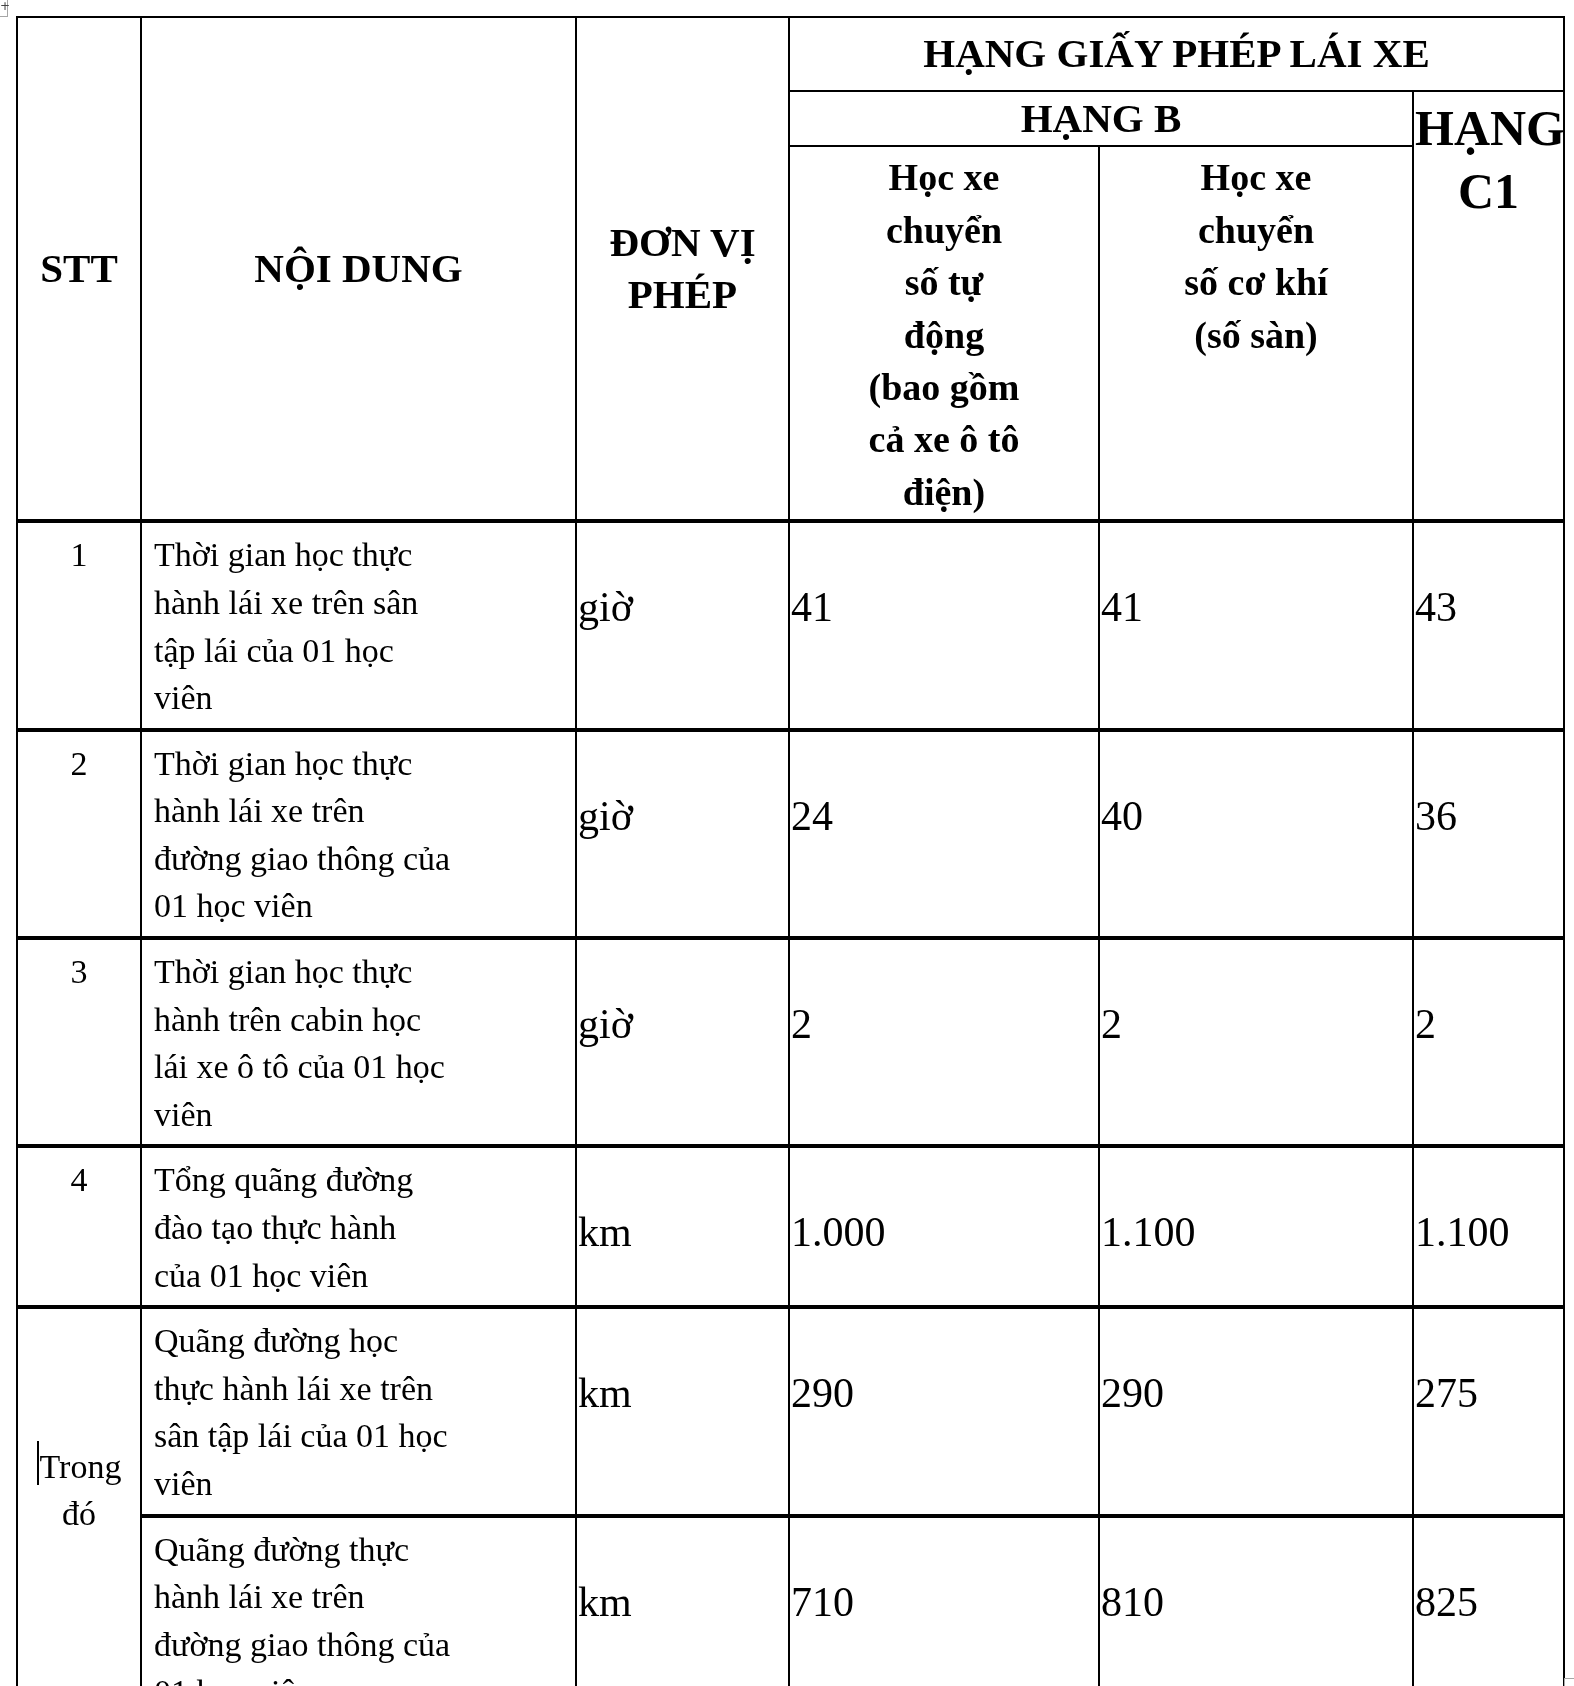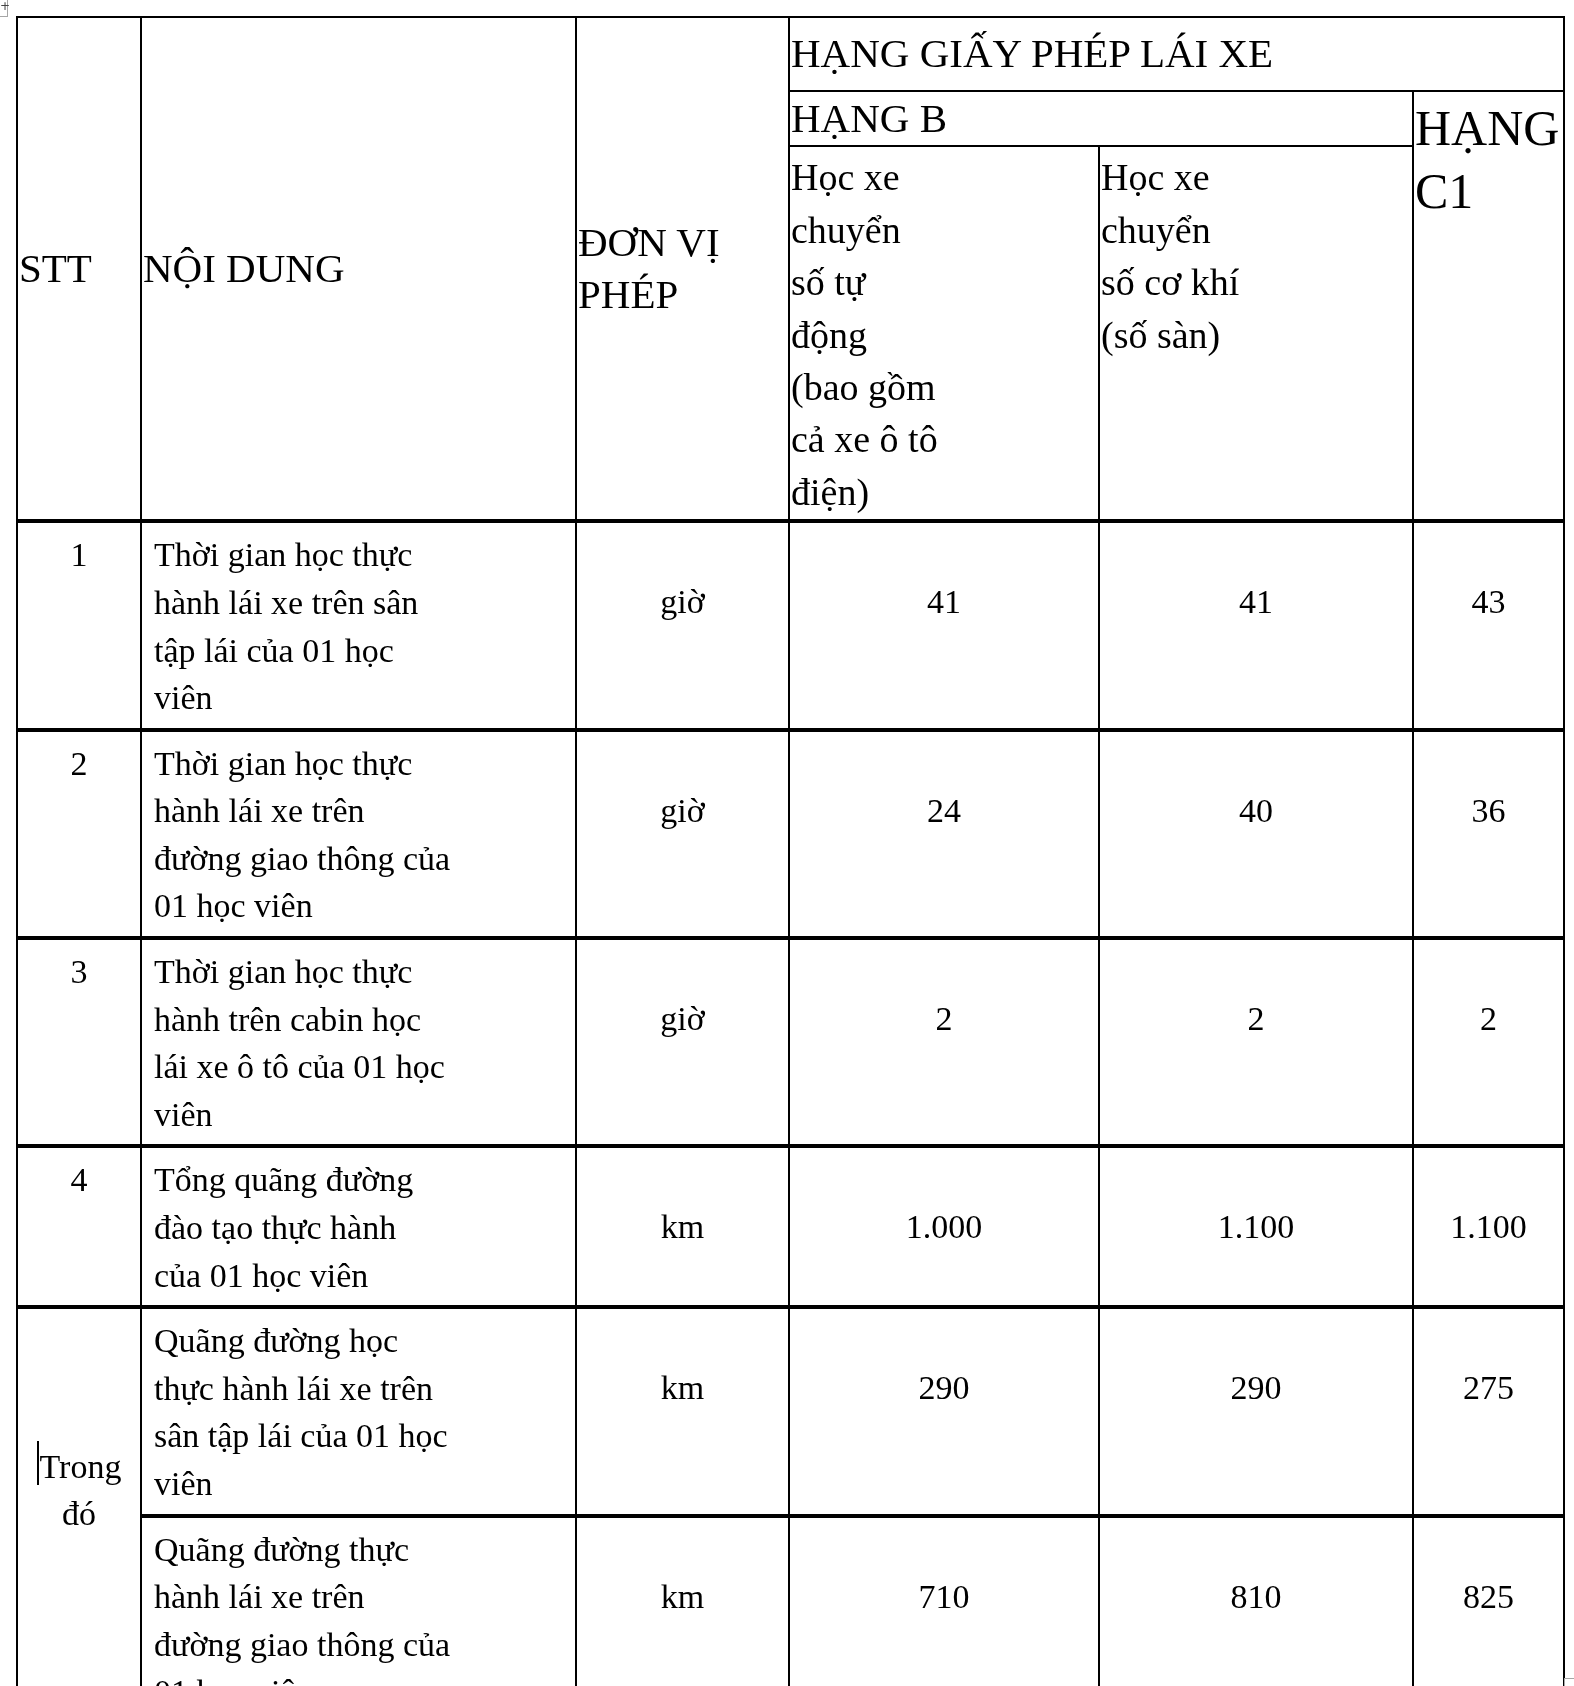--- a/index.html
+++ b/index.html
@@ -70,21 +70,22 @@
   tr.hr1 { height: 74px; }
   tr.hr2 { height: 55px; }
   tr.hr3 { height: 375px; }
   tr.br-tall { height: 202px; }
   tr.br { height: 200px; }
   tr.br-short { height: 153px; }
   tr.br-last { height: 198px; }
 
   
   td.th {
-    font-weight: normal;
+    font-weight: bold;
+    text-align: center;
   }
   td.th-big {
     font-size: 41px;
     line-height: 1.25;
     vertical-align: middle;
   }
   td.th-top {
     font-size: 50px;
     line-height: 1.25;
     vertical-align: top;
@@ -107,24 +108,23 @@
     padding-top: 8px;
   }
   td.c-content {
     font-size: 34px;
     line-height: 1.4;
     vertical-align: top;
     text-align: left;
     padding: 8px 21px 6px 12px;
   }
   td.c-mid {
-    font-size: 34px;
-    line-height: 1.4;
-    vertical-align: top;
-    text-align: center;
+    font-size: 42px;
+    line-height: 1.4;
+    vertical-align: top;
     padding-top: 55px;
   }
   td.c-group {
     font-size: 34px;
     line-height: 1.4;
     vertical-align: middle;
     text-align: center;
   }
   .group-inner {
     transform: translateY(-50px);

